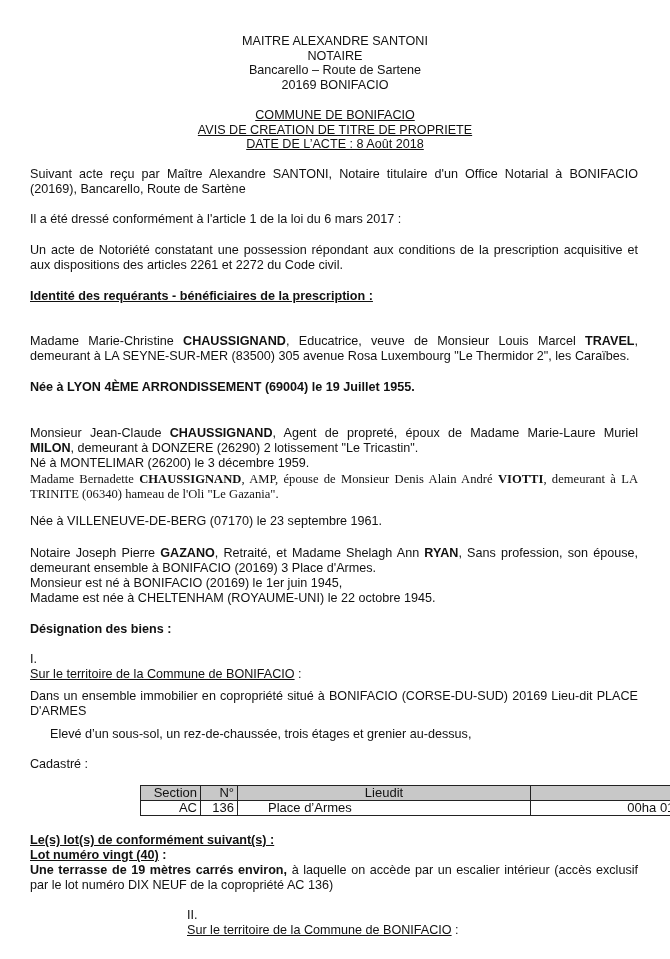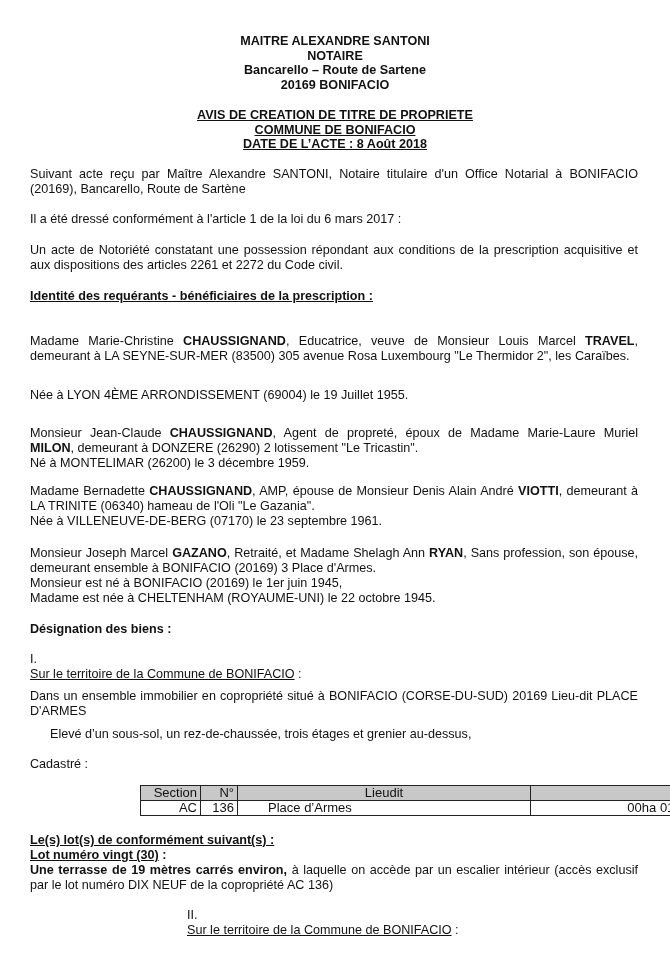--- a/index.html
+++ b/index.html
@@ -5,67 +5,67 @@
   html, body { margin: 0; padding: 0; background: #ffffff; }
   body {
     width: 670px; height: 959px; overflow: hidden; position: relative;
     font-family: "Liberation Sans", sans-serif; font-size: 12.6px; color: #111;
     line-height: 15px;
   }
   .abs { position: absolute; }
   .b { font-weight: bold; }
   .u { text-decoration: underline; }
   .justify { text-align: justify; text-align-last: left; }
-  .hdr { position: absolute; left: 0; width: 670px; text-align: center; font-weight: bold; font-size: 12.6px; line-height: 14.5px; }
+  .hdr { position: absolute; left: 0; width: 670px; text-align: center; font-weight: normal; font-size: 12.6px; line-height: 14.5px; }
   .para { position: absolute; left: 30px; width: 608px; }
   table.cad { position: absolute; left: 140px; top: 785px; width: 581px; border-collapse: collapse; font-size: 13px; }
   table.cad td { border: 1px solid #222; padding: 0 3px; height: 14px; line-height: 14px; }
   table.cad tr.head td { background: #c8c8c8; }
   .r { text-align: right; }
   .c { text-align: center; }
 </style>
 </head>
 <body>
 
 <div class="hdr" style="top:34px;">
   <div>MAITRE ALEXANDRE SANTONI</div>
   <div>NOTAIRE</div>
   <div>Bancarello – Route de Sartene</div>
   <div>20169 BONIFACIO</div>
 </div>
 
 <div class="hdr" style="top:108px;">
+  <div><span class="u">COMMUNE DE BONIFACIO</span></div>
   <div><span class="u">AVIS DE CREATION DE TITRE DE PROPRIETE</span></div>
-  <div><span class="u">COMMUNE DE BONIFACIO</span></div>
   <div><span class="u">DATE DE L’ACTE : 8 Août 2018</span></div>
 </div>
 
 <div class="para justify" style="top:167px;">Suivant acte reçu par Maître Alexandre SANTONI, Notaire titulaire d'un Office Notarial à BONIFACIO (20169), Bancarello, Route de Sartène</div>
 <div class="para" style="top:212px;">Il a été dressé conformément à l'article 1 de la loi du 6 mars 2017 :</div>
 <div class="para justify" style="top:243px;">Un acte de Notoriété constatant une possession répondant aux conditions de la prescription acquisitive et aux dispositions des articles 2261 et 2272 du Code civil.</div>
 
 <div class="para b" style="top:289px;"><span class="u">Identité des requérants - bénéficiaires de la prescription :</span></div>
 
 <div class="para justify" style="top:334px;">
   <span>Madame Marie-Christine </span><span class="b">CHAUSSIGNAND</span><span>, Educatrice, veuve de Monsieur Louis Marcel </span><span class="b">TRAVEL</span><span>, demeurant à LA SEYNE-SUR-MER (83500) 305 avenue Rosa Luxembourg "Le Thermidor 2", les Caraïbes.</span>
 </div>
-<div class="para" style="top:388px;">Née à LYON 4ÈME ARRONDISSEMENT (69004) le 19 Juillet 1955.</div>
+<div class="para" style="top:380px;font-weight:bold;">Née à LYON 4ÈME ARRONDISSEMENT (69004) le 19 Juillet 1955.</div>
 
 <div class="para justify" style="top:426px;">
   <span>Monsieur Jean-Claude </span><span class="b">CHAUSSIGNAND</span><span>, Agent de propreté, époux de Madame Marie-Laure Muriel </span><span class="b">MILON</span><span>, demeurant à DONZERE (26290) 2 lotissement "Le Tricastin".</span>
 </div>
 <div class="para" style="top:456px;">Né à MONTELIMAR (26200) le 3 décembre 1959.</div>
 
-<div class="para justify" style="top:484px;">
+<div class="para justify" style="top:472px;font-family:Liberation Serif, serif;">
   <span>Madame Bernadette </span><span class="b">CHAUSSIGNAND</span><span>, AMP, épouse de Monsieur Denis Alain André </span><span class="b">VIOTTI</span><span>, demeurant à LA TRINITE (06340) hameau de l'Oli "Le Gazania".</span>
 </div>
 <div class="para" style="top:514px;">Née à VILLENEUVE-DE-BERG (07170) le 23 septembre 1961.</div>
 
 <div class="para justify" style="top:546px;">
-  <span>Monsieur Joseph Marcel </span><span class="b">GAZANO</span><span>, Retraité, et Madame Shelagh Ann </span><span class="b">RYAN</span><span>, Sans profession, son épouse, demeurant ensemble à BONIFACIO (20169) 3 Place d'Armes.</span>
+  <span>Notaire Joseph Pierre </span><span class="b">GAZANO</span><span>, Retraité, et Madame Shelagh Ann </span><span class="b">RYAN</span><span>, Sans profession, son épouse, demeurant ensemble à BONIFACIO (20169) 3 Place d'Armes.</span>
 </div>
 <div class="para" style="top:576px;">Monsieur est né à BONIFACIO (20169) le 1er juin 1945,</div>
 <div class="para" style="top:591px;">Madame est née à CHELTENHAM (ROYAUME-UNI) le 22 octobre 1945.</div>
 
 <div class="para b" style="top:622px;">Désignation des biens :</div>
 <div class="para" style="top:652px;">I.</div>
 <div class="para" style="top:667px;">
   <span class="u">Sur le territoire de la Commune de BONIFACIO</span><span> :</span>
 </div>
 <div class="para justify" style="top:689px;">Dans un ensemble immobilier en copropriété situé à BONIFACIO (CORSE-DU-SUD) 20169 Lieu-dit PLACE D'ARMES</div>
@@ -83,20 +83,20 @@
   <tr>
     <td class="r">AC</td>
     <td class="r">136</td>
     <td style="padding-left:30px;">Place d’Armes</td>
     <td class="r">00ha 01 a 22ca</td>
   </tr>
 </tbody>
   </table>
 
 <div class="para b" style="top:833px;"><span class="u">Le(s) lot(s) de conformément suivant(s) :</span></div>
-<div class="para b" style="top:848px;"><span class="u">Lot numéro vingt (30)</span><span> :</span></div>
+<div class="para b" style="top:848px;"><span class="u">Lot numéro vingt (40)</span><span> :</span></div>
 <div class="para justify" style="top:863px;">
   <span class="b">Une terrasse de 19 mètres carrés environ,</span><span> à laquelle on accède par un escalier intérieur (accès exclusif par le lot numéro DIX NEUF de la copropriété AC  136)</span>
 </div>
 <div class="abs" style="left:187px; top:908px;">II.</div>
 <div class="abs" style="left:187px; top:923px;">
   <span class="u">Sur le territoire de la Commune de BONIFACIO</span><span> :</span>
 </div>
 
 </body></html>

